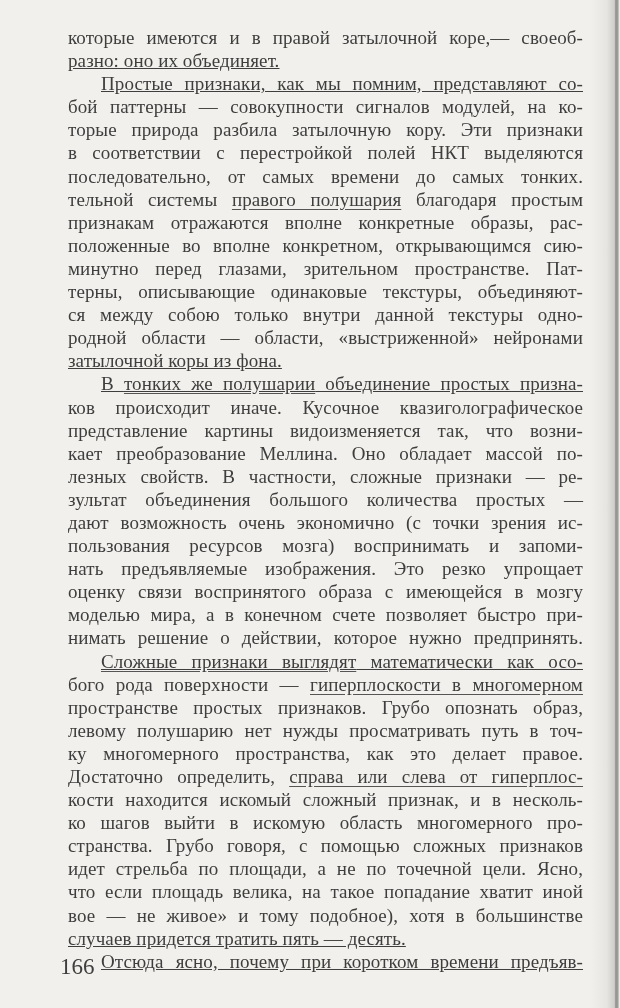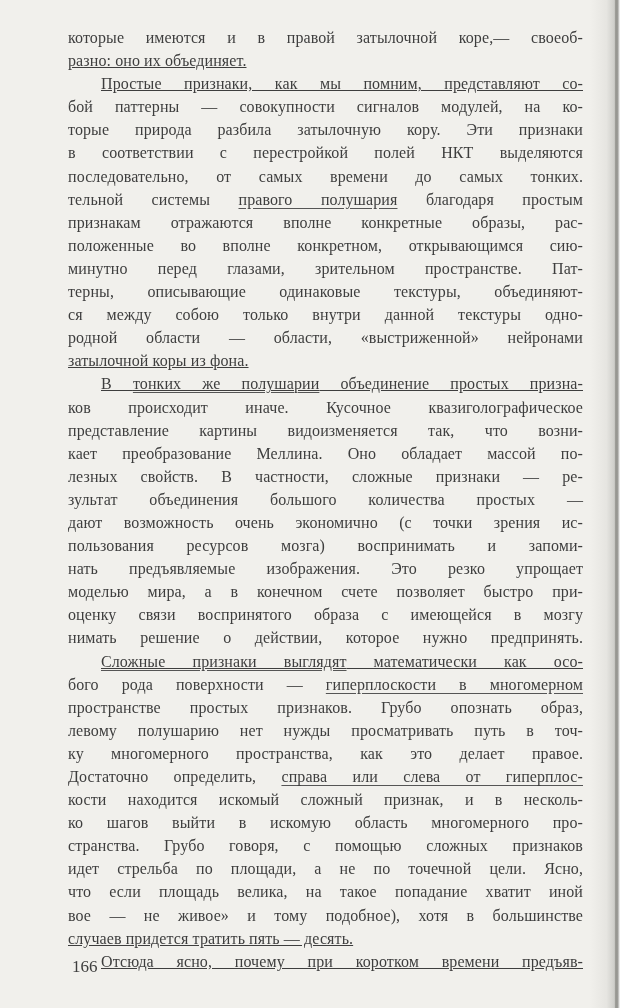--- a/index.html
+++ b/index.html
@@ -33,44 +33,44 @@
     }
     .text-block {
       position: absolute;
       left: 68px;
       top: 26px;
       width: 515px;
     }
     .line {
       height: 23.1px;
       line-height: 23.1px;
-      font-size: 16px;
+      font-size: 19px;
       white-space: nowrap;
       text-align: justify;
       text-align-last: justify;
       letter-spacing: 0.1px;
     }
     .line.last {
       text-align-last: left;
       text-decoration: underline;
     }
     .line.indent {
       padding-left: 33px;
       text-decoration: underline;
     }
     .u {
       text-decoration: underline;
       text-decoration-color: #555;
       text-underline-offset: 3px;
     }
     .page-number {
       position: absolute;
-      left: 72px;
+      left: 60px;
       top: 955px;
-      font-size: 17px;
+      font-size: 23px;
       line-height: 23px;
     }
   </style>
 </head>
 <body>
 
 <div class="page-shade"></div>
 <div class="page-edge-line"></div>
 
 <div class="text-block">
@@ -94,22 +94,22 @@
 
   <div class="line indent">В <span class="u">тонких же полушарии</span> объединение простых призна-</div>
   <div class="line">ков происходит иначе. Кусочное квазиголографическое</div>
   <div class="line">представление картины видоизменяется так, что возни-</div>
   <div class="line">кает преобразование Меллина. Оно обладает массой по-</div>
   <div class="line">лезных свойств. В частности, сложные признаки — ре-</div>
   <div class="line">зультат объединения большого количества простых —</div>
   <div class="line">дают возможность очень экономично (с точки зрения ис-</div>
   <div class="line">пользования ресурсов мозга) воспринимать и запоми-</div>
   <div class="line">нать предъявляемые изображения. Это резко упрощает</div>
+  <div class="line">оценку связи воспринятого образа с имеющейся в мозгу</div>
   <div class="line">моделью мира, а в конечном счете позволяет быстро при-</div>
-  <div class="line">оценку связи воспринятого образа с имеющейся в мозгу</div>
   <div class="line">нимать решение о действии, которое нужно предпринять.</div>
 
   <div class="line indent"><span class="u">Сложные признаки выглядят</span> математически как осо-</div>
   <div class="line">бого рода поверхности — <span class="u">гиперплоскости в многомерном</span></div>
   <div class="line">пространстве простых признаков. Грубо опознать образ,</div>
   <div class="line">левому полушарию нет нужды просматривать путь в точ-</div>
   <div class="line">ку многомерного пространства, как это делает правое.</div>
   <div class="line">Достаточно определить, <span class="u">справа или слева от гиперплос-</span></div>
   <div class="line">кости находится искомый сложный признак, и в несколь-</div>
   <div class="line">ко шагов выйти в искомую область многомерного про-</div>

